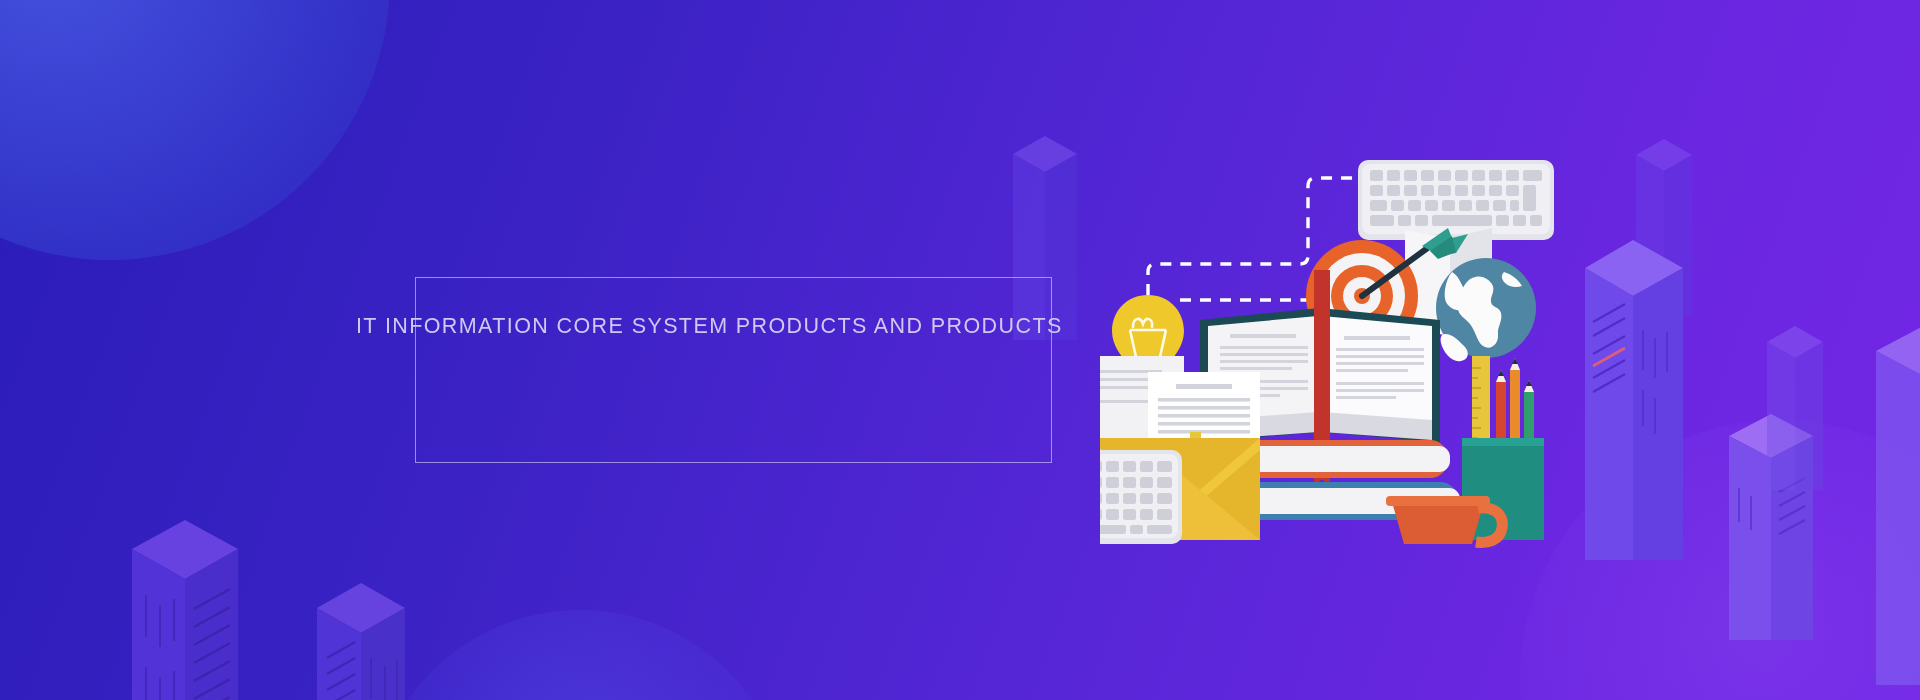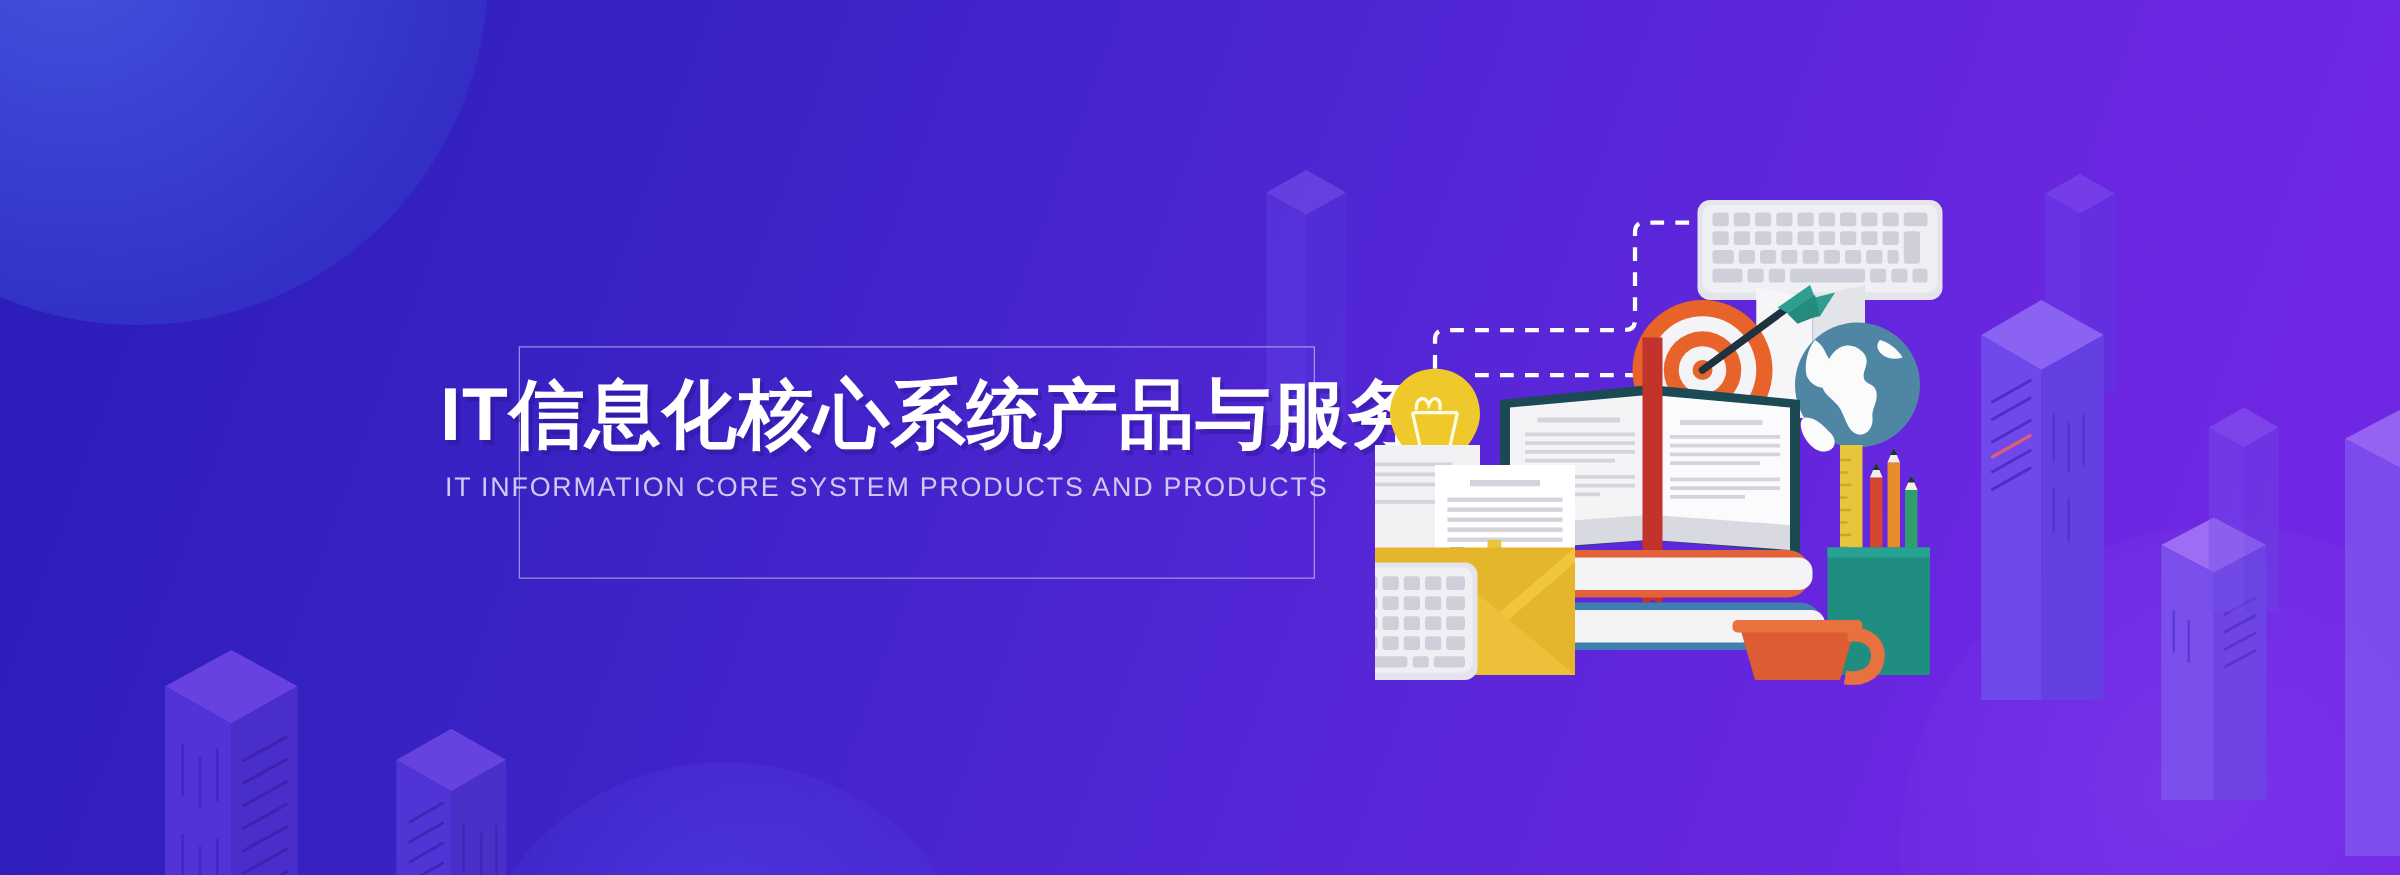--- a/index.html
+++ b/index.html
@@ -175,21 +175,20 @@
       <g stroke="#5b33d2" stroke-width="2.4" opacity=".8">
         <line x1="108" y1="152" x2="108" y2="196"></line>
           <line x1="124" y1="162" x2="124" y2="206"></line>
         <line x1="140" y1="154" x2="140" y2="198"></line>
       </g>
     </svg>
   </div>
 
   <div class="frame"></div>
   <div class="text-wrap">
-    <h1 class="headline">IT信息化核心系统产品与服务</h1>
     <p class="subline">IT INFORMATION CORE SYSTEM PRODUCTS AND PRODUCTS</p>
   </div>
 
   <div class="illo">
     <svg width="460" height="470" viewBox="0 0 460 470">
 
       <g fill="none" stroke="#ffffff" stroke-width="3.4" stroke-dasharray="11 9" stroke-linecap="butt">
         <path d="M48 175 L48 152 Q48 144 56 144 L200 144 Q208 144 208 136 L208 66 Q208 58 216 58 L258 58"></path>
         <path d="M80 180 L196 180 Q204 180 204 180 L268 180"></path>
       </g>

